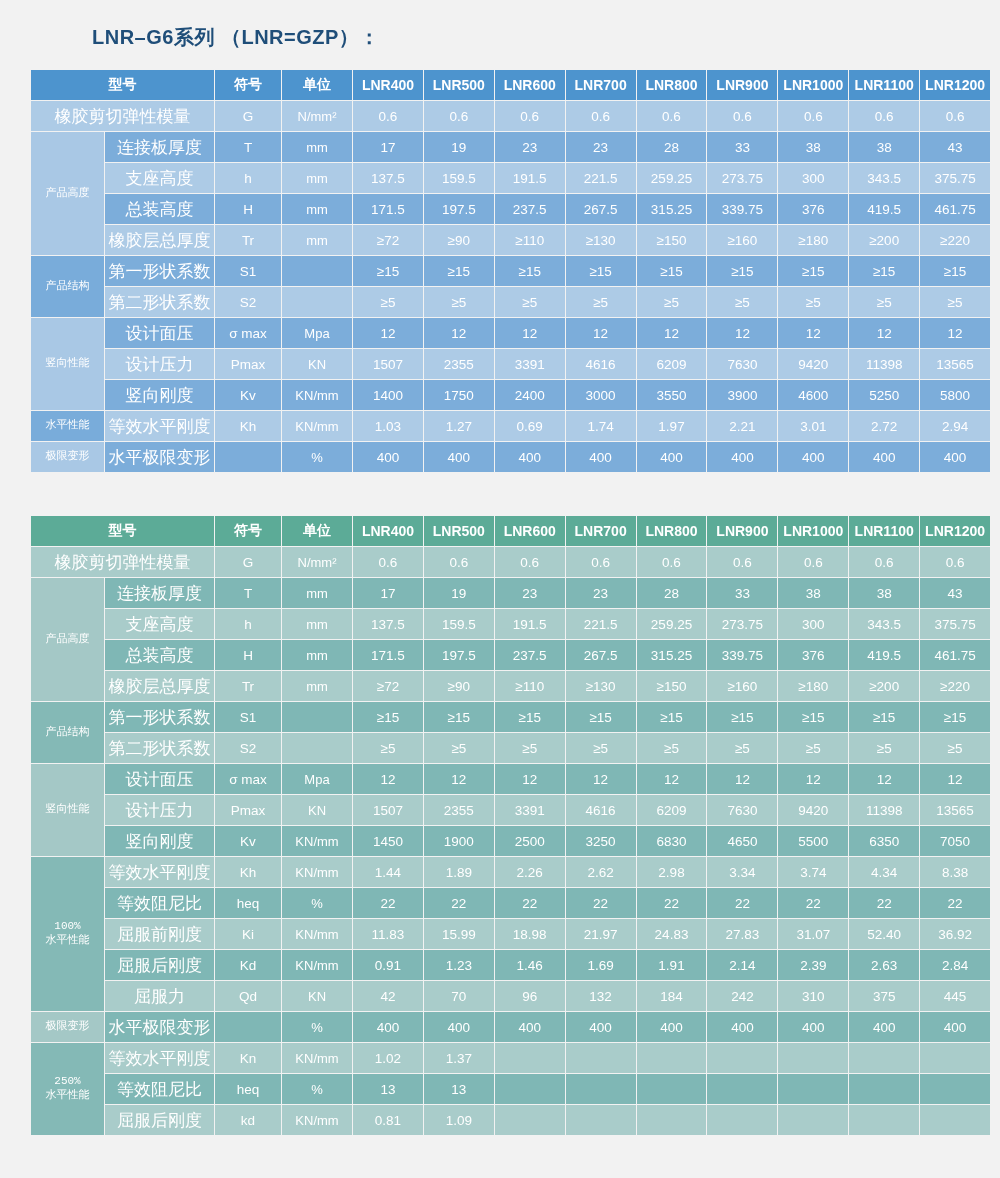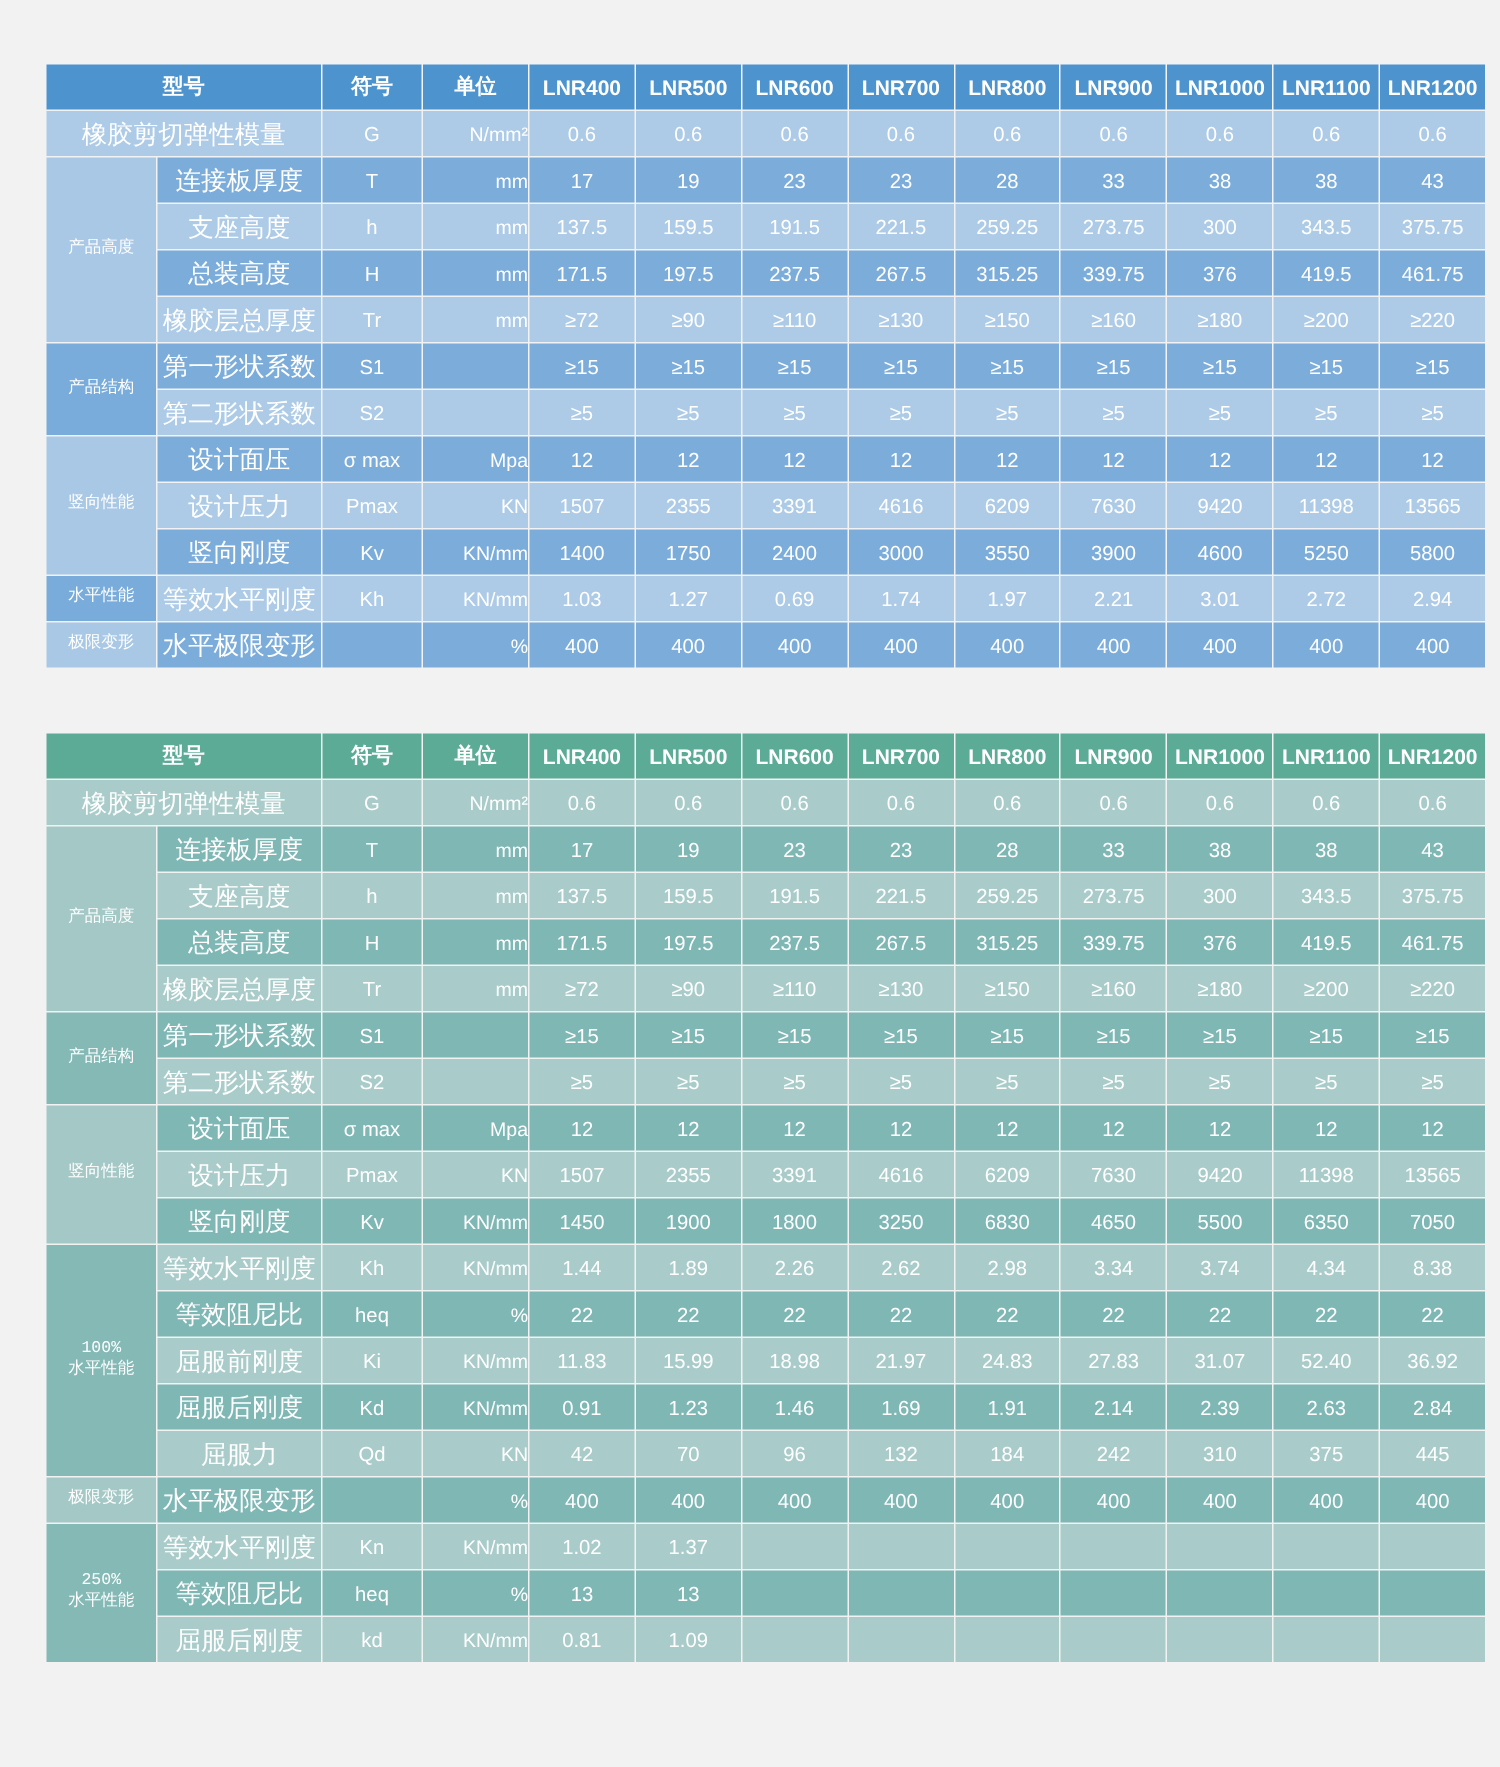--- a/index.html
+++ b/index.html
@@ -64,34 +64,35 @@
   .t-teal td.grp{background:#84b9b6;}
   .t-teal td.grp-lt{background:#a4c8c6;}
   .t-teal td.nm-lt{background:#a9ccca;}
   .t-teal td.nm-md{background:#7fb7b5;}
 
   td.empty{color:transparent;}
   .grp{font-size:11px;line-height:1.25;font-family:Liberation Mono, monospace;}
   .grp .two{display:block;}
   .nm{font-size:17px;text-align:center;}
   .sym{font-size:13.5px;}
-  .unit{font-size:13px;text-align:right;}
+  .unit{font-size:13px;}
   .val{font-size:13.5px;}
 
   .sp1{height:18px;}
   .sp2{height:24px;}
 </style>
 </head>
 <body>
 
 <div class="page">
 
   <div class="sp2"></div>
 
   <div class="section">
+    <div class="title blue">LNR–G6系列 （LNR=GZP）：</div>
     <div class="sp1"></div>
     <table class="t-blue" id="tbl-0">
       <colgroup>
         <col class="c-grp">
           <col class="c-name">
           <col class="c-sym">
           <col class="c-unit">
         <col class="c-data">
           <col class="c-data">
           <col class="c-data">
@@ -457,21 +458,21 @@
             <td class="lt val">9420</td>
             <td class="lt val">11398</td>
             <td class="lt val">13565</td>
           </tr>
           <tr>
             <td class="nm-md nm">竖向刚度</td>
             <td class="md sym">Kv</td>
             <td class="md unit">KN/mm</td>
             <td class="md val">1450</td>
             <td class="md val">1900</td>
-            <td class="md val">1800</td>
+            <td class="md val">2500</td>
             <td class="md val">3250</td>
             <td class="md val">6830</td>
             <td class="md val">4650</td>
             <td class="md val">5500</td>
             <td class="md val">6350</td>
             <td class="md val">7050</td>
           </tr>
           <tr>
             <td class="grp grp" rowspan="5">
               <span class="two">100%</span>

